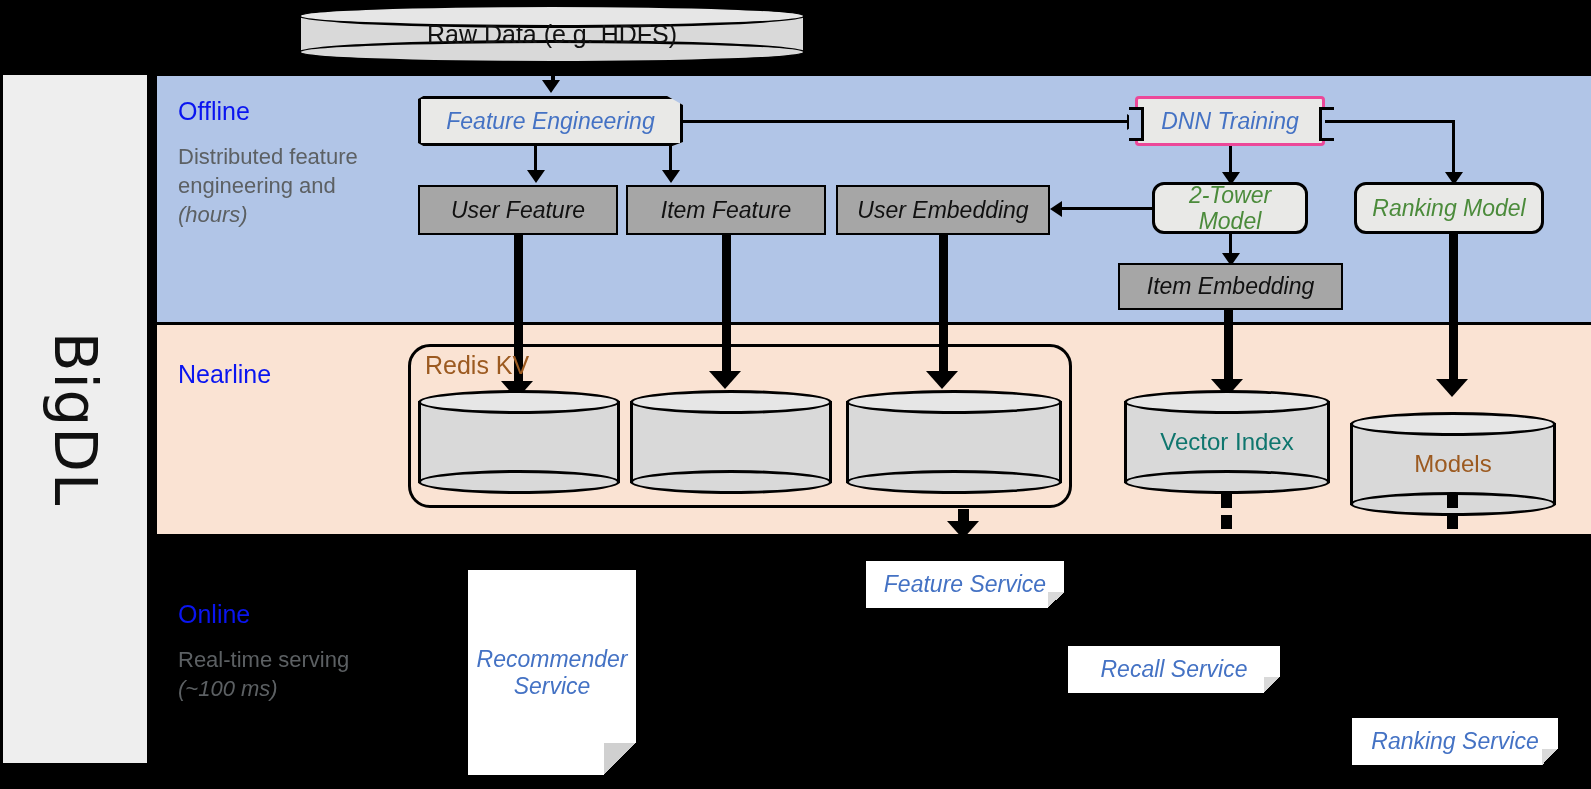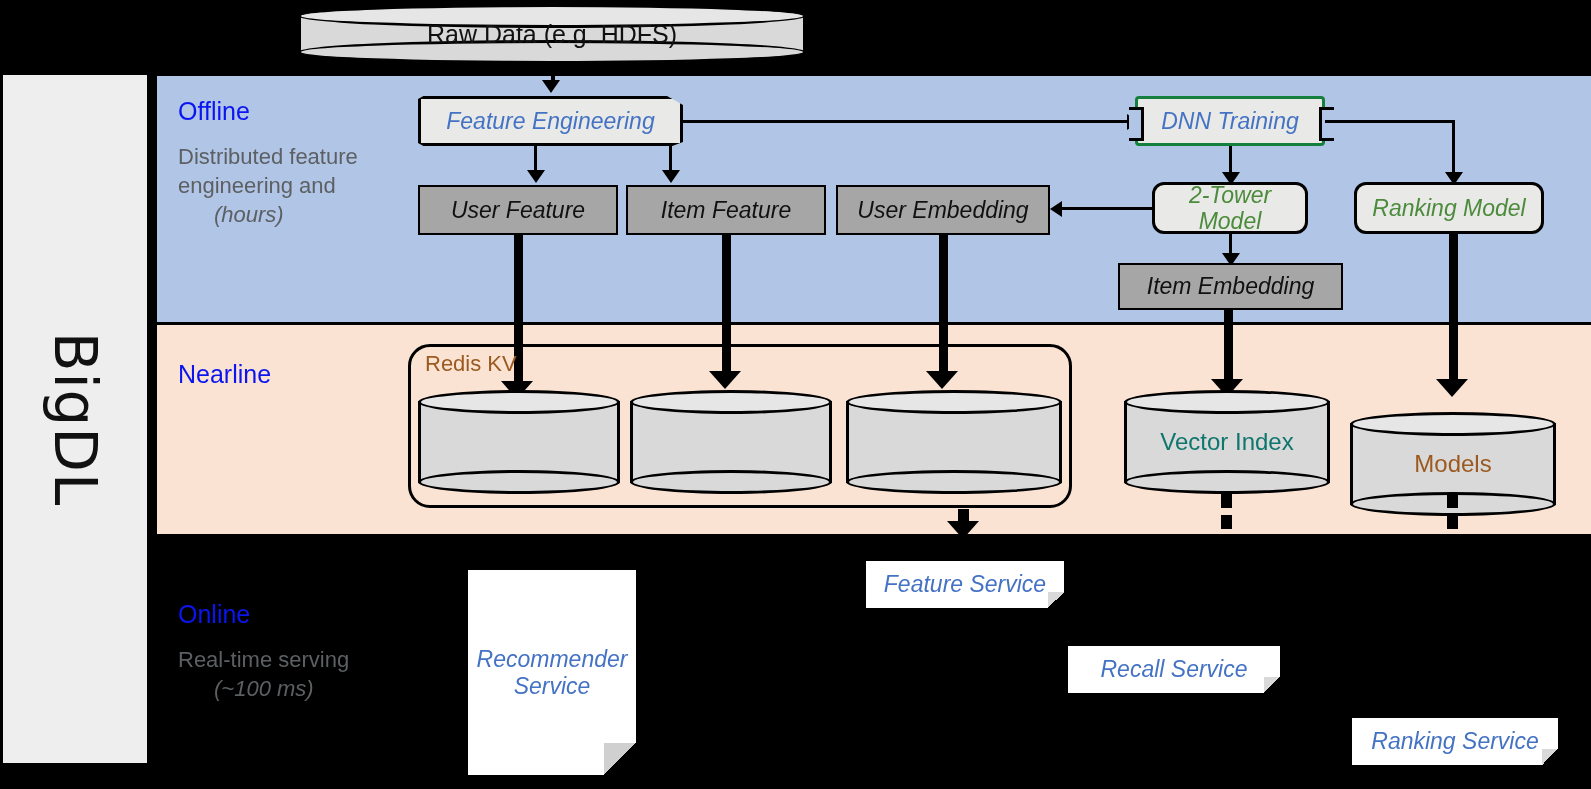--- a/index.html
+++ b/index.html
@@ -17,41 +17,41 @@
   #sidebar{position:absolute;left:3px;top:75px;width:144px;height:688px;
            background:#eeeeee;}
   #sidebar-label{position:absolute;left:50%;top:50%;
            transform:translate(-50%,-50%) rotate(90deg);
            white-space:nowrap;font-size:58px;color:#111;letter-spacing:1px;
            font-family:"DejaVu Sans",sans-serif;}
 
   
   .cap-title{position:absolute;color:#0a15f0;font-size:25px;white-space:nowrap;}
   .cap-body{position:absolute;color:#5c6063;font-size:22px;line-height:1.32;width:215px;}
-  .cap-body .ital{font-style:italic;margin-left:36px;}
+  .cap-body .ital{font-style:italic;}
   #cap-offline-title{left:178px;top:97px;}
   #cap-offline-body{left:178px;top:142px;}
   #cap-nearline-title{left:178px;top:360px;}
   #cap-nearline-body{left:178px;top:404px;}
   #cap-online-title{left:178px;top:600px;}
   #cap-online-body{left:178px;top:645px;}
 
   
   .node{position:absolute;box-sizing:border-box;display:flex;align-items:center;
         justify-content:center;text-align:center;line-height:1.15;font-style:italic;}
 
   .gray-box{background:#a6a6a6;border:2px solid #000;color:#111;font-size:23px;}
   .doc-note{background:#fff;color:#4472c4;font-size:23px;}
 
   
   .round-box{background:#e9e9e7;border:3px solid #000;border-radius:12px;
              color:#4b8b3b;font-size:23px;}
 
   
-  #n-dnn{background:#e9e9e7;border:3px solid #15803d;color:#4472c4;font-size:23px;
+  #n-dnn{background:#e9e9e7;border:3px solid #ec4899;color:#4472c4;font-size:23px;
          clip-path:polygon(0 0,100% 0,100% 100%,0 100%);border-radius:4px;}
   .dnn-notch{position:absolute;width:12px;height:28px;background:#b1c5e7;
              border:3px solid #000;}
 
   
   #n-fe{background:#e9e9e7;color:#4472c4;font-size:23px;
         border:3px solid #000;
         clip-path:polygon(0 6%,0 94%,2% 100%,96% 100%,100% 92%,100% 18%,94% 0,2% 0);}
 
   
@@ -61,21 +61,21 @@
   .cyl .top{position:absolute;left:0;right:0;top:0;height:24px;
             background:#e6e6e6;border:3px solid #000;border-radius:50%;box-sizing:border-box;}
   .cyl .bot{position:absolute;left:0;right:0;bottom:0;height:24px;
             background:#d9d9d9;border:3px solid #000;border-radius:50%;box-sizing:border-box;}
   .cyl .txt{position:absolute;left:0;right:0;top:50%;transform:translateY(-50%);
             text-align:center;font-size:24px;}
 
   
   #redis-box{position:absolute;left:408px;top:344px;width:664px;height:164px;
              border:3px solid #000;border-radius:22px;box-sizing:border-box;}
-  #redis-label{position:absolute;left:425px;top:351px;color:#9c5a20;font-size:22px;text-align:right;}
+  #redis-label{position:absolute;left:425px;top:351px;color:#9c5a20;font-size:25px;text-align:right;}
 
   
   .ln{position:absolute;background:#000;}
   .thin-v{width:3px;}
   .thin-h{height:3px;}
   .thick-v{width:9px;}
   .ah-down{position:absolute;width:0;height:0;border-left:9px solid transparent;
            border-right:9px solid transparent;border-top:13px solid #000;}
   .ah-down-big{position:absolute;width:0;height:0;border-left:16px solid transparent;
            border-right:16px solid transparent;border-top:18px solid #000;}

